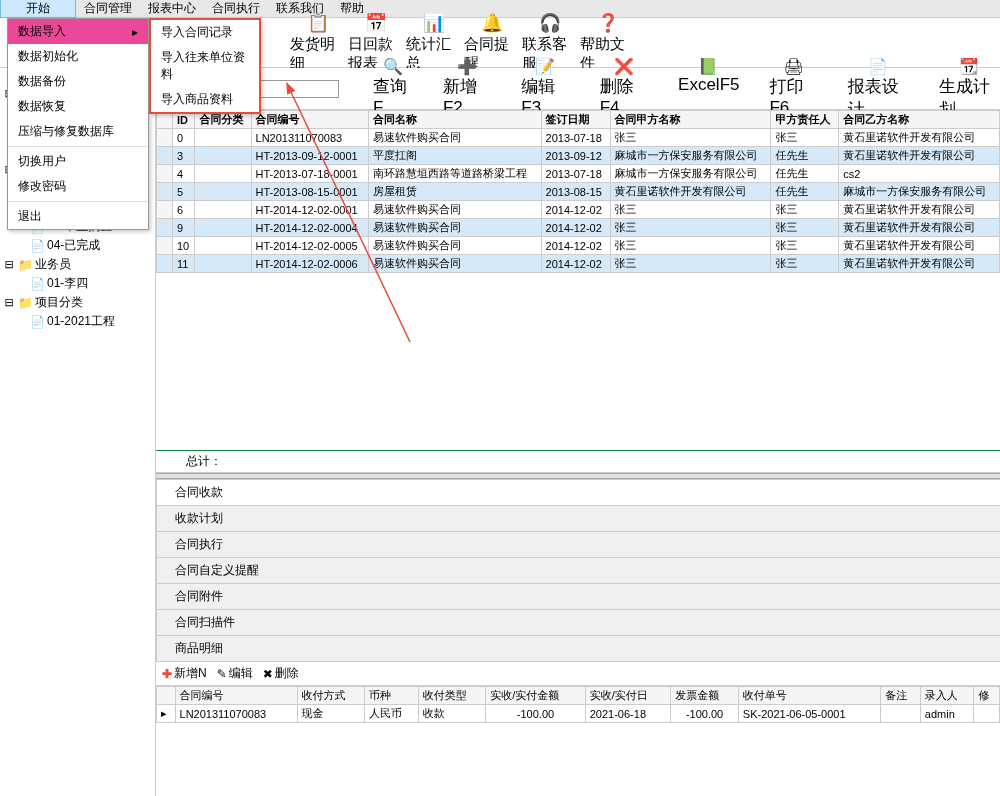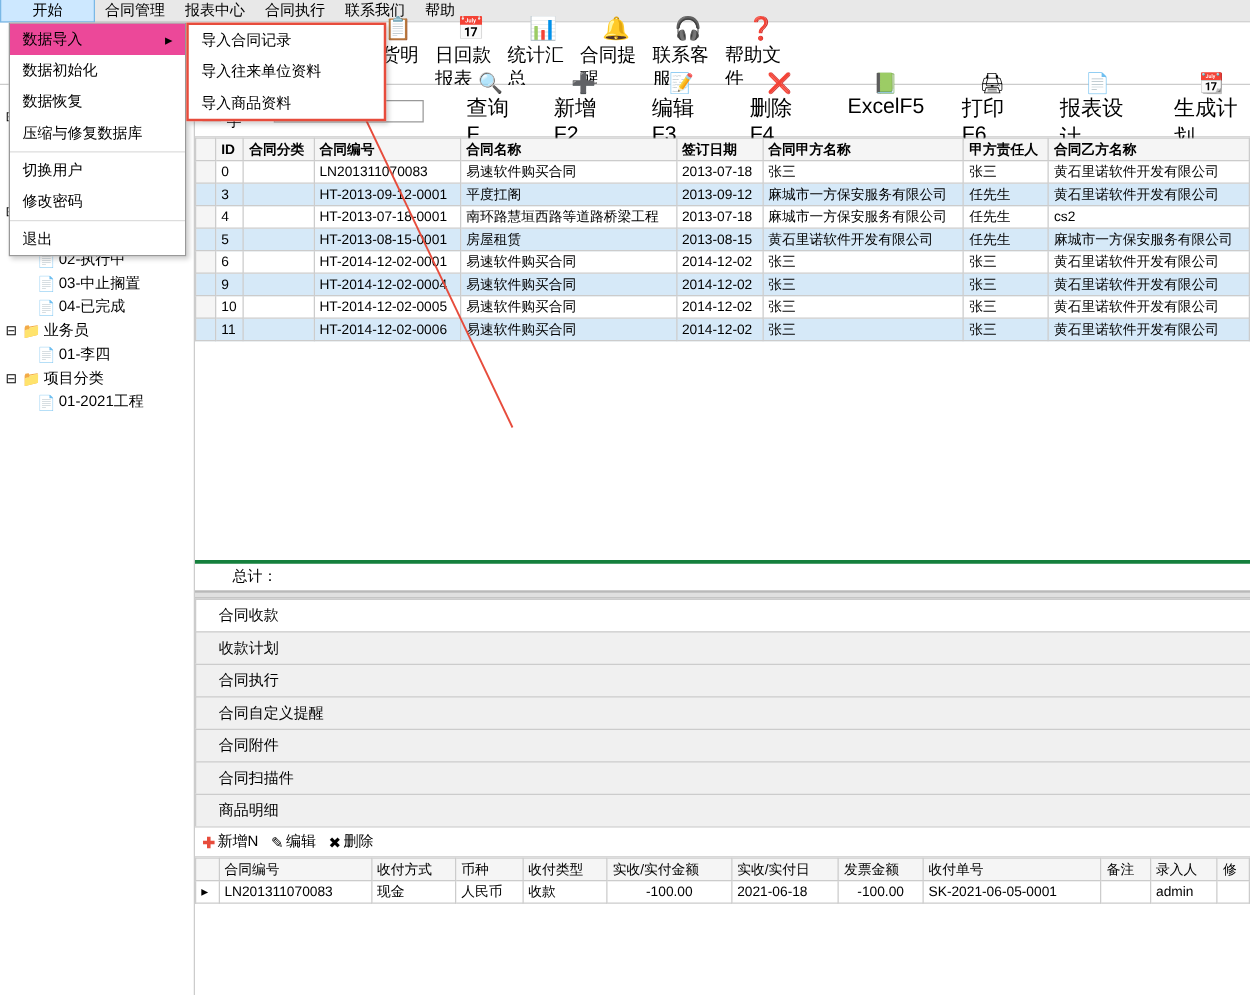--- a/index.html
+++ b/index.html
@@ -12,21 +12,21 @@
 .toolbar-main { height: 50px; background: #fff; border-bottom: 1px solid #ccc; display: flex; align-items: center; padding-left: 290px; }
 .tbbtn { display: flex; flex-direction: column; align-items: center; justify-content: center; width: 58px; height: 46px; cursor: pointer; }
 .tbbtn .ico { width: 22px; height: 22px; display: flex; align-items: center; justify-content: center; font-size: 18px; }
 .tbbtn .lbl { font-size: 15px; margin-top: 1px; }
 
 .dropdown-menu { position: absolute; background: #fff; border: 1px solid #999; box-shadow: 2px 2px 4px rgba(0,0,0,0.2); z-index: 100; }
 .dm1 { left: 7px; top: 18px; width: 142px; }
 .dm1 .dmi { padding: 4px 10px; cursor: pointer; display: flex; justify-content: space-between; align-items: center; }
 .dm1 .dmi.hi { background: #ec4899; }
 .dm1 .sep { border-top: 1px solid #ddd; margin: 2px 0; }
-.dm2 { left: 149px; top: 18px; width: 160px; border: 2px solid #e74c3c; }
+.dm2 { left: 149px; top: 18px; width: 112px; border: 2px solid #e74c3c; }
 .dm2 .dmi { padding: 4px 10px; cursor: pointer; }
 
 .layout { position: absolute; top: 68px; left: 0; right: 0; bottom: 0; display: flex; }
 .sidebar { width: 156px; background: #fff; border-right: 1px solid #ccc; overflow: auto; }
 .tree-node { padding: 1px 2px; cursor: pointer; white-space: nowrap; display: flex; align-items: center; }
 .tree-node .tico { width: 14px; height: 14px; display: inline-flex; align-items: center; justify-content: center; margin-right: 2px; font-size: 11px; }
 .tree-node .fico { margin-right: 2px; font-size: 12px; }
 .ind1 { padding-left: 14px; }
 
 .main { flex: 1; display: flex; flex-direction: column; background: #fff; }
@@ -40,21 +40,21 @@
 .grid-wrap { flex: 1; overflow: auto; position: relative; }
 .grid { border-collapse: collapse; width: 100%; }
 .grid th, .grid td { border: 1px solid #ccc; padding: 1px 4px; text-align: left; white-space: nowrap; font-size: 11px; height: 14px; }
 .grid th { background: #f5f5f5; font-weight: bold; }
 .grid tr.alt td { background: #d6e9f8; }
 .grid .rowhead { width: 16px; background: #f5f5f5; }
 
 .annotation { position: absolute; left: 220px; top: 345px; color: #e74c3c; font-size: 22px; z-index: 50; }
 .arrow-svg { position: absolute; left: 160px; top: 82px; z-index: 60; pointer-events: none; }
 
-.summary-row { border-top: 3px solid #15803d; border-bottom: 1px solid #ccc; background: #fff; padding: 2px 30px; }
+.summary-row { border-top: 1px solid #15803d; border-bottom: 1px solid #ccc; background: #fff; padding: 2px 30px; }
 .splitter { height: 6px; background: #e0e0e0; border-top: 1px solid #aaa; border-bottom: 1px solid #aaa; }
 
 .tabs { display: flex; border-bottom: 1px solid #ccc; background: #f5f5f5; flex-direction: column; }
 .tab { padding: 4px 18px; border: 1px solid #ccc; border-bottom: none; margin-right: -1px; background: #f0f0f0; cursor: pointer; }
 .tab.active { background: #fff; }
 
 .sub-toolbar { padding: 3px 6px; border-bottom: 1px solid #ccc; display: flex; gap: 10px; }
 .sub-toolbar .sbtn { cursor: pointer; display: flex; align-items: center; gap: 2px; }
 .sub-toolbar .plus { color: #e74c3c; font-weight: bold; }
 
@@ -74,20 +74,21 @@
   <div class="mi">联系我们</div>
   <div class="mi">帮助</div>
 </div>
 
 <div class="dropdown-menu dm1">
   <div class="dmi hi">
       <span>数据导入</span>
       <span>▸</span>
     </div>
   <div class="dmi">数据初始化</div>
+  <div class="dmi">数据备份</div>
   <div class="dmi">数据恢复</div>
   <div class="dmi">压缩与修复数据库</div>
   <div class="sep"></div>
   <div class="dmi">切换用户</div>
   <div class="dmi">修改密码</div>
   <div class="sep"></div>
   <div class="dmi">退出</div>
 </div>
 
 <div class="dropdown-menu dm2">

